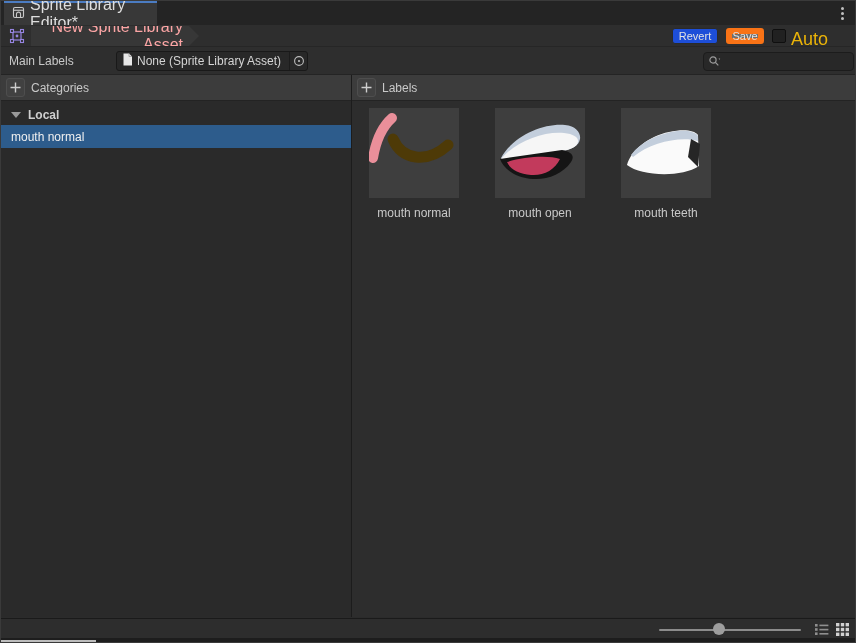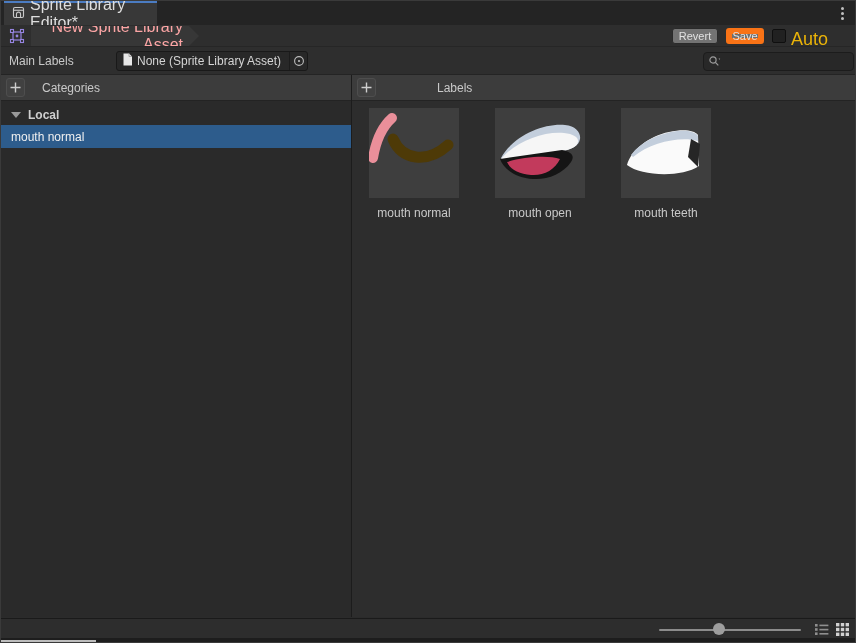--- a/index.html
+++ b/index.html
@@ -20,21 +20,21 @@
   .kebab i { width:3px; height:3px; border-radius:50%; background:#C0C0C0; }
   
   .toolbar { position:absolute; left:0; top:24px; width:856px; height:22px; background:#2E2E2E;
              border-bottom:1px solid #262626; }
   .crumb-icon { position:absolute; left:8px; top:3px; }
   .breadcrumb { position:absolute; left:30px; top:1px; height:20px; width:168px; background:#373737;
                 clip-path:polygon(0 0, calc(100% - 10px) 0, 100% 50%, calc(100% - 10px) 100%, 0 100%);
                 display:flex; align-items:center; padding:0 16px 0 9px; color:#fca5a5; font-size:16px; cursor:pointer;text-align:right; }
   .btn { position:absolute; top:3px; height:16px; border-radius:3px; color:#E2E2E2; font-size:11px;
          display:flex; align-items:center; justify-content:center; cursor:pointer; }
-  .btn-revert { left:671px; width:46px; background:#737373; border:1px solid #2a2a2a; }
+  .btn-revert { left:671px; width:46px; background:#1d4ed8; border:1px solid #2a2a2a; }
   .btn-save   { left:725px; width:38px; background:#6E6E6E; border:6px solid #f97316; }
   .checkbox { position:absolute; left:771px; top:4px; width:14px; height:14px; background:#212121;
               border:1px solid #0f0f0f; border-radius:2px; cursor:pointer; }
   .autosave-label { position:absolute; left:790px; top:4px; color:#eab308; font-size:18px; }
   
   .lib-row { position:absolute; left:0; top:46px; width:856px; height:28px; background:#2E2E2E;
              border-bottom:1px solid #242424; }
   .lib-label { position:absolute; left:8px; top:7px; color:#C9C9C9; font-size:12px; }
   .object-field { position:absolute; left:115px; top:4px; width:192px; height:20px; background:#282828;
                   border:1px solid #191919; border-radius:3px; display:flex; align-items:center;
@@ -43,24 +43,24 @@
   .picker { width:18px; height:18px; display:flex; align-items:center; justify-content:center;
             border-left:1px solid #1c1c1c; cursor:pointer; }
   .searchbox { position:absolute; left:702px; top:5px; width:151px; height:19px; background:#282828;
                border:1px solid #1c1c1c; border-radius:4px; display:flex; align-items:center; padding:0 4px; }
   .searchbox input { background:transparent; border:none; outline:none; color:#D4D4D4;
                      font-size:12px; width:118px; font-family:inherit; }
   
   .hdr { position:absolute; top:74px; height:26px; background:#3C3C3C; border-bottom:1px solid #232323;
          display:flex; align-items:center; }
   .hdr-left  { left:0; width:350px; }
-  .hdr-right { left:351px; width:505px;gap:44px; }
+  .hdr-right { left:351px; width:505px; }
   .plus-btn { width:19px; height:19px; margin-left:5px; border:1px solid #4e4e4e; border-radius:3px;
               background:#414141; display:flex; align-items:center; justify-content:center; cursor:pointer; }
-  .hdr-label { margin-left:17px; color:#C9C9C9; font-size:12px; }
+  .hdr-label { margin-left:6px; color:#C9C9C9; font-size:12px; }
   
   .body-left  { position:absolute; left:0; top:100px; width:350px; height:516px; background:#2A2A2A; }
   .body-right { position:absolute; left:351px; top:100px; width:505px; height:516px; background:#2D2D2D; }
   .vsplit { position:absolute; left:350px; top:74px; width:1px; height:542px; background:#1C1C1C; }
   .group-row { position:absolute; left:0; top:4px; width:100%; height:20px; display:flex;
                align-items:center; cursor:pointer; }
   .tri { width:0; height:0; margin-left:10px; border-left:5px solid transparent;
          border-right:5px solid transparent; border-top:6px solid #9A9A9A; }
   .group-label { margin-left:7px; color:#CFCFCF; font-size:12px; font-weight:bold; }
   .cat-row { position:absolute; left:0; top:24px; width:100%; height:23px; display:flex;

